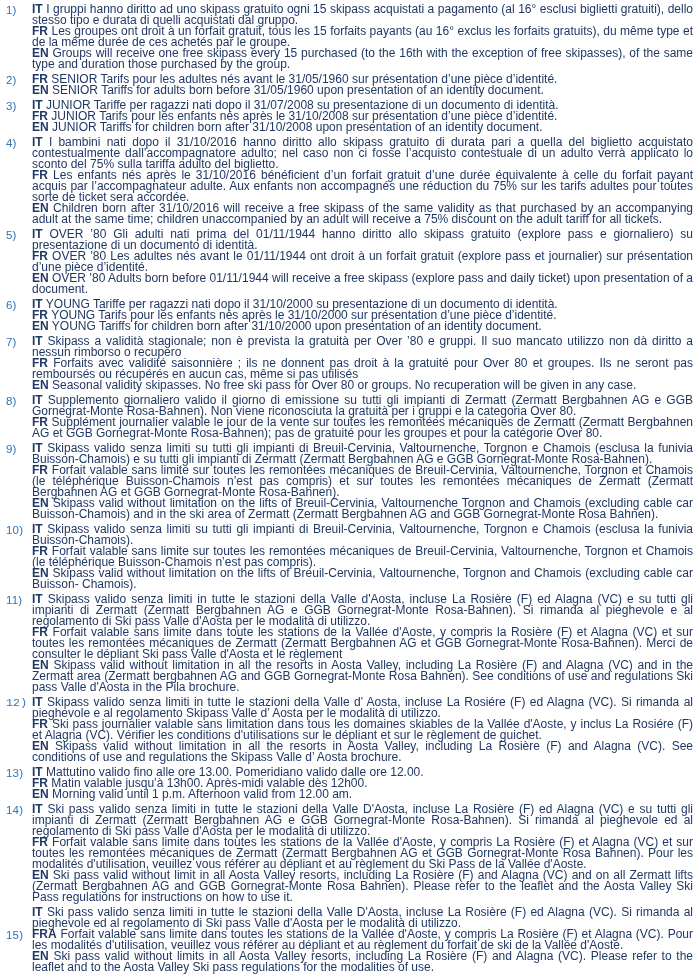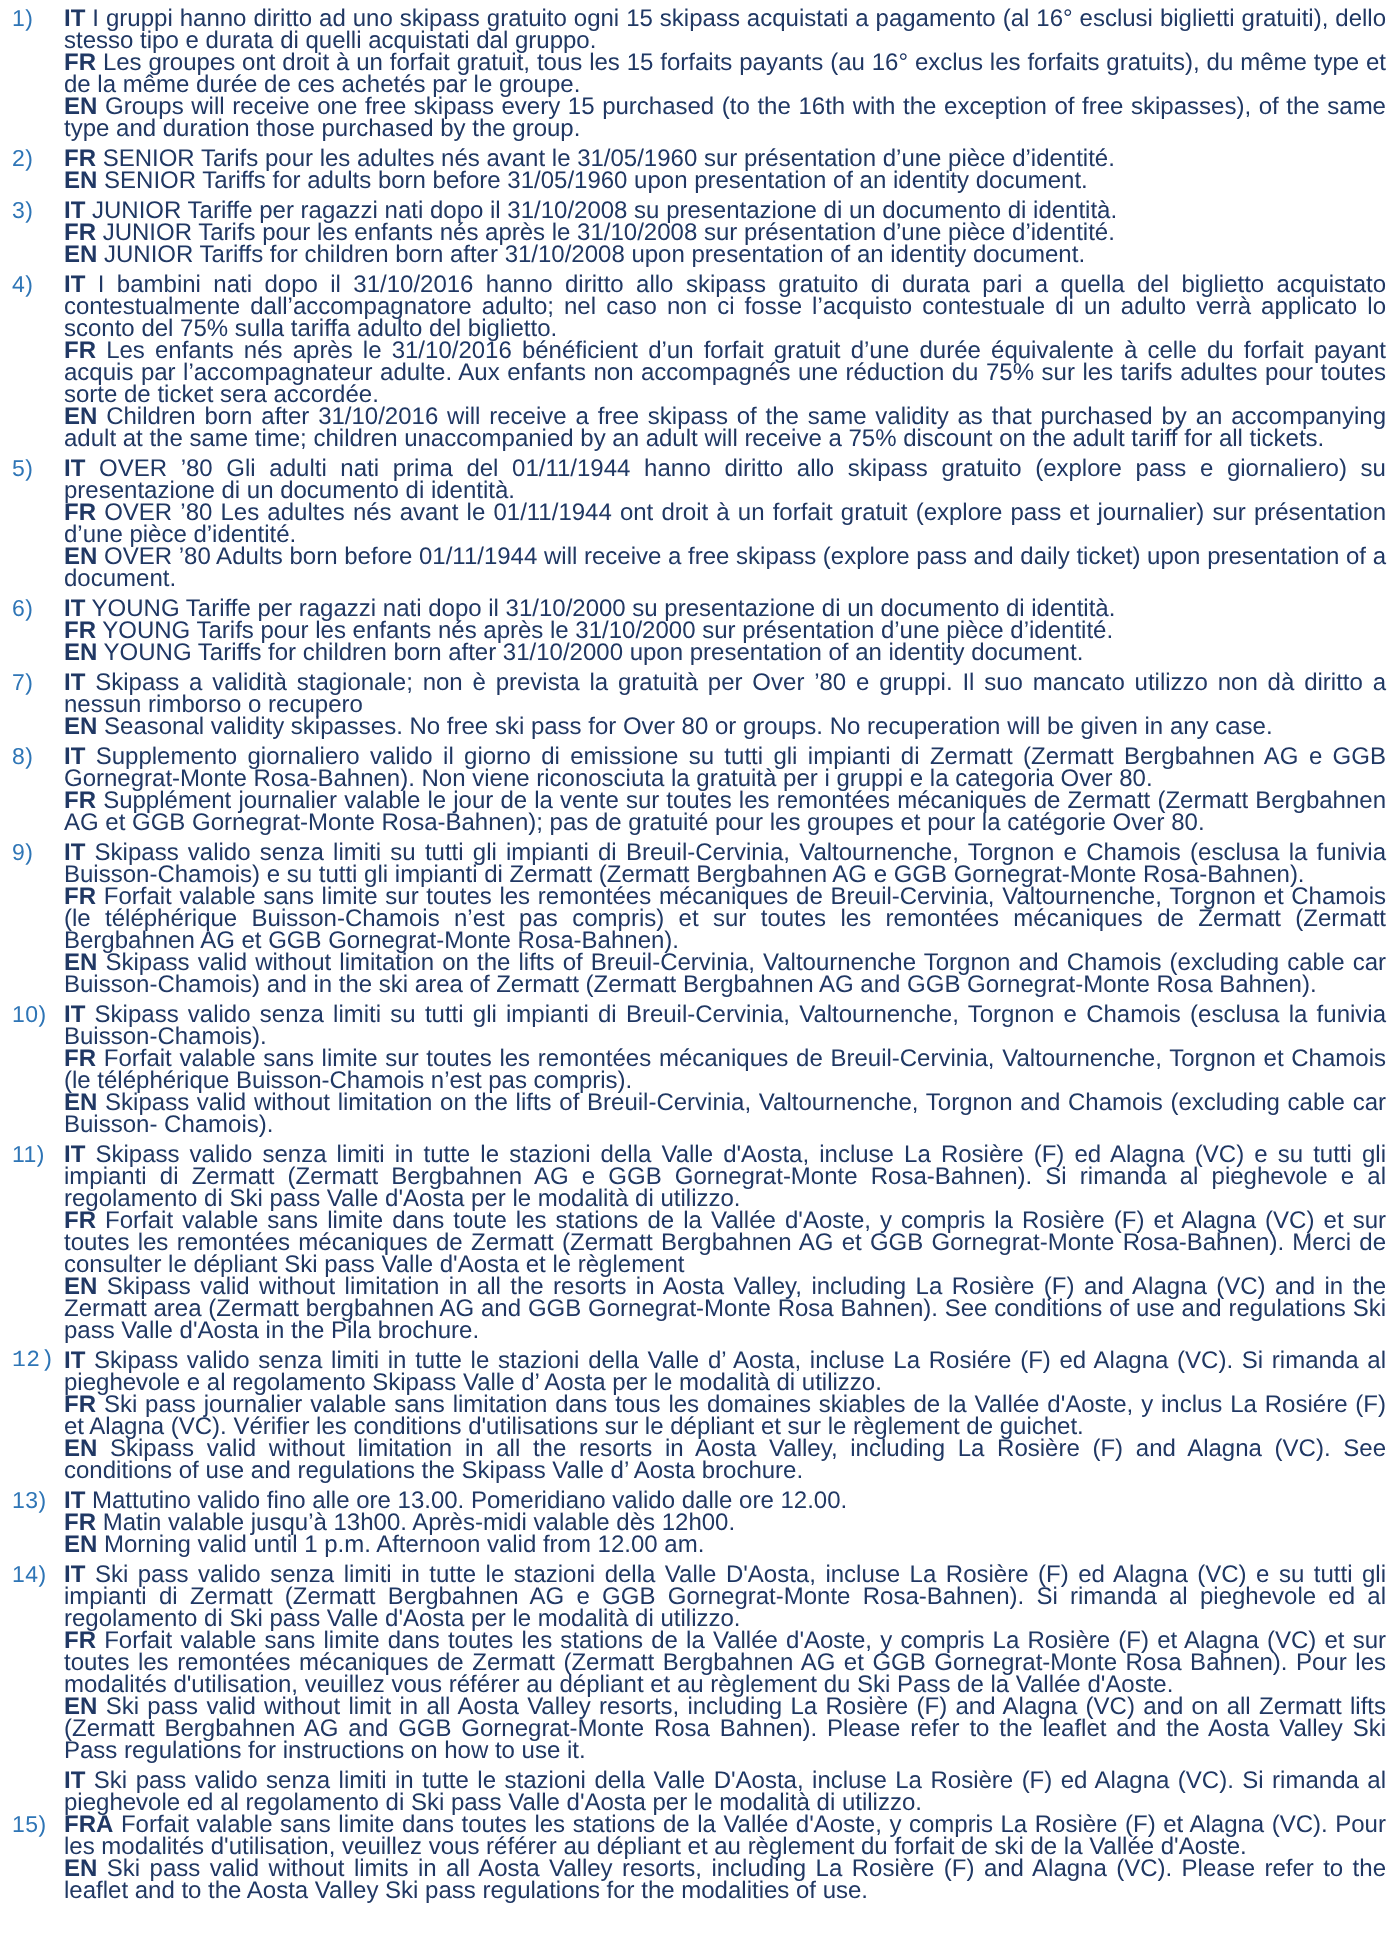--- a/index.html
+++ b/index.html
@@ -58,21 +58,21 @@
     <div class="num" style="color: rgb(46, 117, 182);">2)</div>
     <div class="note-body">
           <div class="para"><b class="lang">FR</b> <span>SENIOR Tarifs pour les adultes nés avant le 31/05/1960 sur présentation d’une pièce d’identité.</span></div>
           <div class="para"><b class="lang">EN</b> <span>SENIOR Tariffs for adults born before 31/05/1960 upon presentation of an identity document.</span></div>
         </div>
   </div>
 
   <div class="note">
     <div class="num" style="color: rgb(46, 117, 182);">3)</div>
     <div class="note-body">
-          <div class="para"><b class="lang">IT</b> <span>JUNIOR Tariffe per ragazzi nati dopo il 31/10/2008 su presentazione di un documento di identità.</span></div>
+          <div class="para"><b class="lang">IT</b> <span>JUNIOR Tariffe per ragazzi nati dopo il 31/07/2008 su presentazione di un documento di identità.</span></div>
           <div class="para"><b class="lang">FR</b> <span>JUNIOR Tarifs pour les enfants nés après le 31/10/2008 sur présentation d’une pièce d’identité.</span></div>
           <div class="para"><b class="lang">EN</b> <span>JUNIOR Tariffs for children born after 31/10/2008 upon presentation of an identity document.</span></div>
         </div>
   </div>
 
   <div class="note">
     <div class="num" style="color: rgb(46, 117, 182);">4)</div>
     <div class="note-body">
           <div class="para"><b class="lang">IT</b> <span>I bambini nati dopo il 31/10/2016 hanno diritto allo skipass gratuito di durata pari a quella del biglietto acquistato contestualmente dall’accompagnatore adulto; nel caso non ci fosse l’acquisto contestuale di un adulto verrà applicato lo sconto del 75% sulla tariffa adulto del biglietto.</span></div>
           <div class="para"><b class="lang">FR</b> <span>Les enfants nés après le 31/10/2016 bénéficient d’un forfait gratuit d’une durée équivalente à celle du forfait payant acquis par l’accompagnateur adulte. Aux enfants non accompagnés une réduction du 75% sur les tarifs adultes pour toutes sorte  de ticket sera accordée.</span></div>
@@ -95,20 +95,21 @@
           <div class="para"><b class="lang">IT</b> <span>YOUNG Tariffe per ragazzi nati dopo il 31/10/2000 su presentazione di un documento di identità.</span></div>
           <div class="para"><b class="lang">FR</b> <span>YOUNG Tarifs pour les enfants nés après le 31/10/2000 sur présentation d’une pièce d’identité.</span></div>
           <div class="para"><b class="lang">EN</b> <span>YOUNG Tariffs for children born after 31/10/2000 upon presentation of an identity document.</span></div>
         </div>
   </div>
 
   <div class="note">
     <div class="num" style="color: rgb(46, 117, 182);">7)</div>
     <div class="note-body">
           <div class="para"><b class="lang">IT</b> <span>Skipass a validità stagionale; non è prevista la gratuità per Over ’80 e gruppi. Il suo mancato utilizzo non dà diritto a nessun rimborso o recupero</span></div>
+          <div class="para"><b class="lang">FR</b> <span>Forfaits avec validité saisonnière ; ils ne donnent pas droit à la gratuité pour Over 80 et groupes. Ils ne seront pas remboursés ou récupérés en aucun cas, même si pas utilisés</span></div>
           <div class="para"><b class="lang">EN</b> <span>Seasonal validity skipasses. No free ski pass for Over 80 or groups. No recuperation will be given in any case.</span></div>
         </div>
   </div>
 
   <div class="note">
     <div class="num" style="color: rgb(46, 117, 182);">8)</div>
     <div class="note-body">
           <div class="para"><b class="lang">IT</b> <span>Supplemento giornaliero valido il giorno di emissione su tutti gli impianti di Zermatt (Zermatt Bergbahnen AG e GGB Gornegrat-Monte Rosa-Bahnen). Non viene riconosciuta la gratuità per i gruppi e la categoria Over 80.</span></div>
           <div class="para"><b class="lang">FR</b> <span>Supplément journalier valable le jour de la vente sur toutes les remontées mécaniques de Zermatt (Zermatt Bergbahnen AG et GGB Gornegrat-Monte Rosa-Bahnen); pas de gratuité pour les groupes et pour la catégorie Over 80.</span></div>
         </div>

